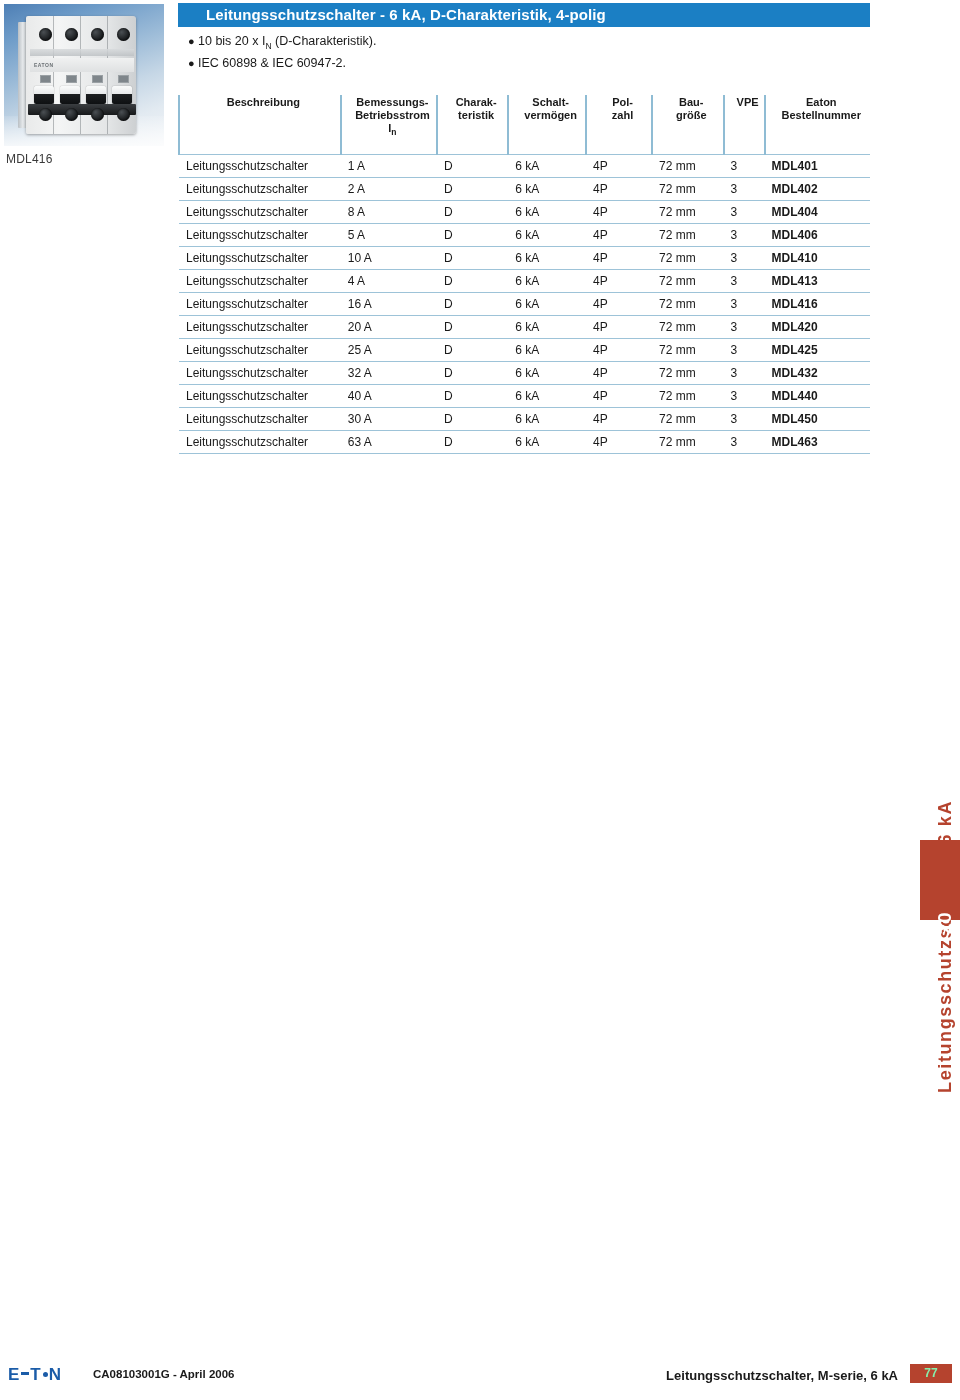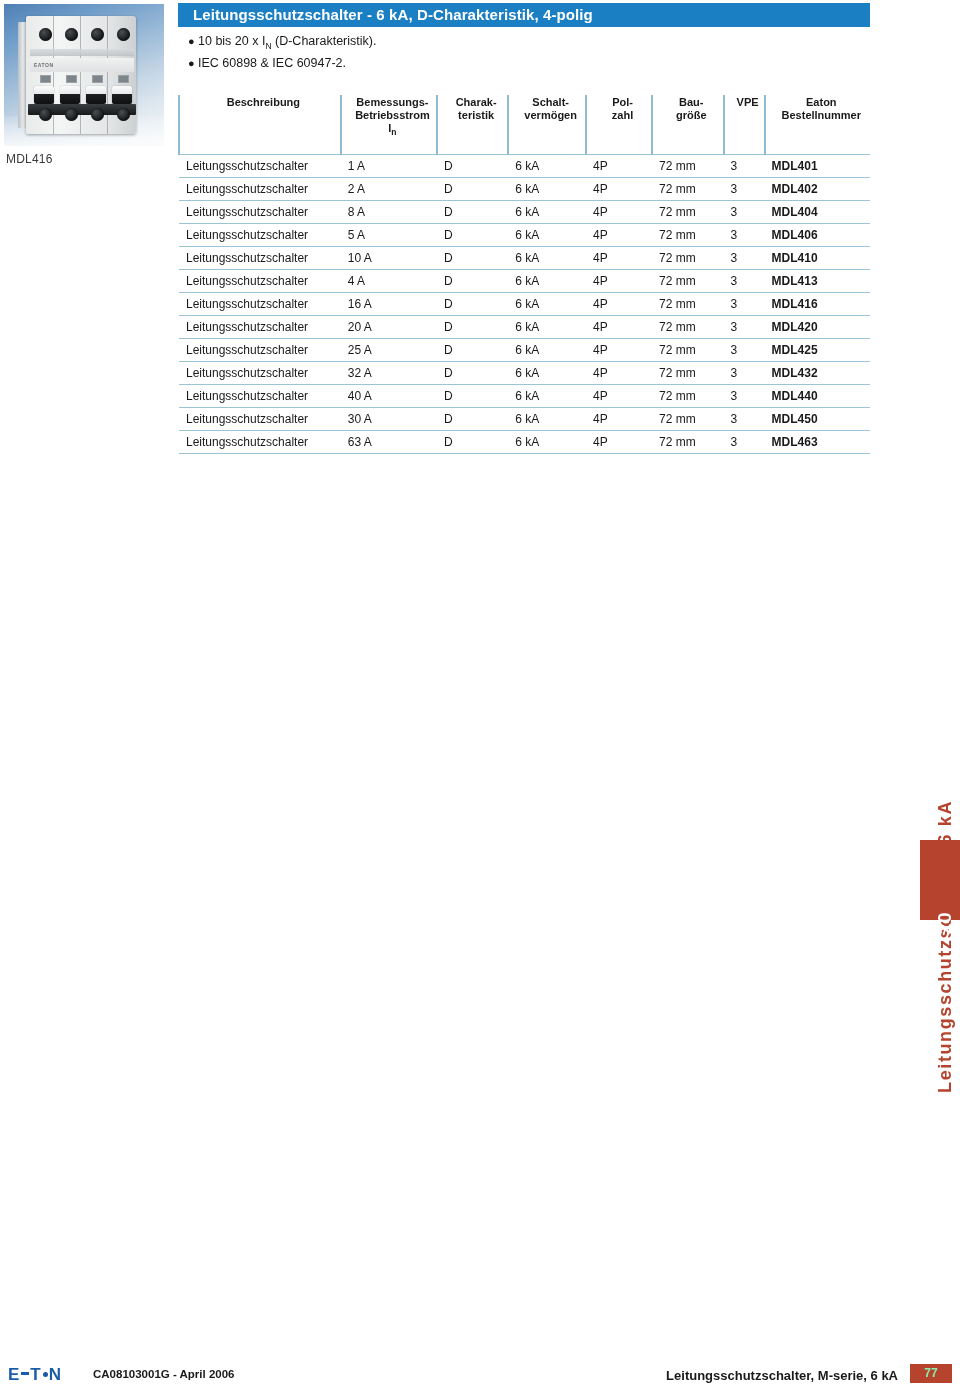--- a/index.html
+++ b/index.html
@@ -151,21 +151,21 @@
     position: absolute;
     left: 178px;
     top: 3px;
     width: 692px;
     height: 24px;
     background: #1b7fc4;
     color: #ffffff;
     font-size: 15px;
     font-weight: bold;
     line-height: 24px;
-    padding-left: 15px;
+    padding-left: 28px;
     box-sizing: border-box;
     letter-spacing: .1px;
   }
 
   
   #bullets {
     position: absolute;
     left: 188px;
     top: 34px;
     width: 660px;

